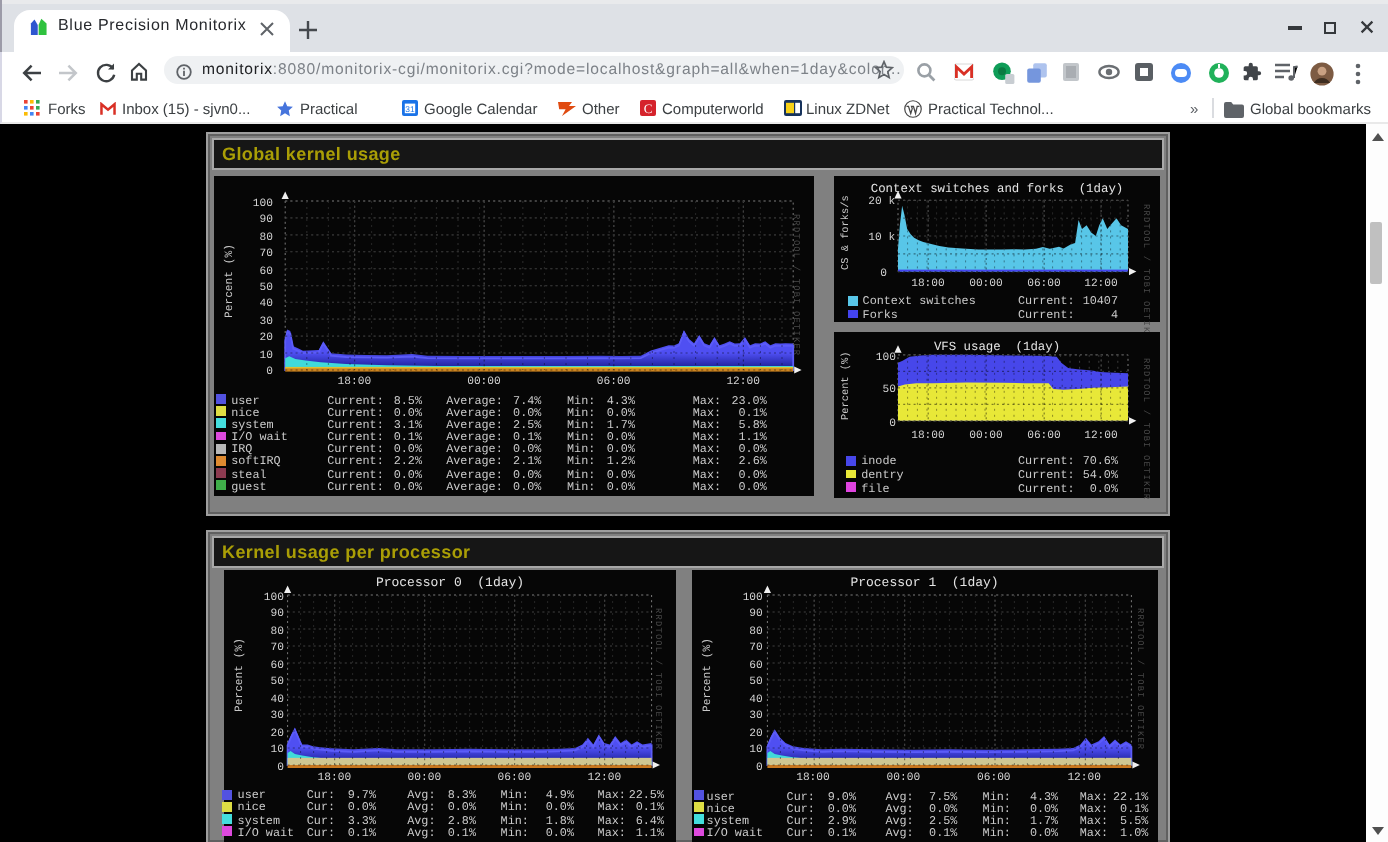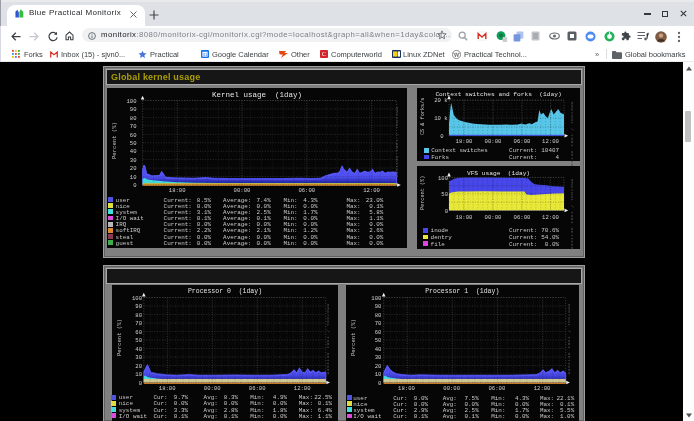--- a/index.html
+++ b/index.html
@@ -24,21 +24,21 @@
 .ll{position:absolute;font-size:5.9px;color:#cbcbcb;white-space:pre;font-family:"Liberation Mono",monospace}
 </style></head>
 <body>
 <div id="tabbar">
 <div class="abs" style="left:0;top:0;width:694px;height:2px;background:#e9eaec"></div>
 <div id="tab"></div>
 <svg class="abs" style="left:13.5px;top:8.5px" width="9" height="9" viewBox="0 0 10 10">
       <path d="M0.5 9.5 L0.5 3.1 L2.5 0.9 L4.3 3.9 L4.3 9.5 Z" fill="#2e56cf"></path>
       <path d="M4.8 9.5 L4.8 3.7 L6.3 0.4 L9.2 3.0 L9.2 9.5 Z" fill="#2fc23f"></path>
     </svg>
-<div id="tabtitle">Blue Practical Monitorix</div>
+<div id="tabtitle">Blue Precision Monitorix</div>
 <svg class="abs" style="left:128px;top:10px" width="9" height="9" viewBox="0 0 9 9">
       <path d="M1.5 1.5 L7.5 7.5 M7.5 1.5 L1.5 7.5" stroke="#5f6368" stroke-width="1"></path>
     </svg>
 <svg class="abs" style="left:148px;top:10px" width="10" height="10" viewBox="0 0 10 10">
       <path d="M5 0.5 L5 9.5 M0.5 5 L9.5 5" stroke="#45494e" stroke-width="1.2"></path>
     </svg>
 <div class="abs" style="left:643px;top:13px;width:7px;height:1.5px;background:#35383c"></div>
 <div class="abs" style="left:661px;top:10.5px;width:6px;height:6px;border:1.3px solid #35383c"></div>
 <svg class="abs" style="left:679px;top:10px" width="7" height="7" viewBox="0 0 7 7">
       <path d="M0.8 0.8 L6.2 6.2 M6.2 0.8 L0.8 6.2" stroke="#35383c" stroke-width="1.1"></path>
@@ -217,21 +217,20 @@
     <svg width="10" height="8" viewBox="0 0 10 8">
       <path d="M0 1 Q0 0 1 0 L3.6 0 L4.6 1.2 L9 1.2 Q10 1.2 10 2.2 L10 7 Q10 8 9 8 L1 8 Q0 8 0 7 Z" fill="#5f6368"></path>
     </svg>
   </div>
 <div class="bktxt" style="left:625px">Global bookmarks</div>
 <div id="content">
 <div class="sec" style="left:103px;top:4px;width:482px;height:192px"></div>
     <div class="abs" style="left:106px;top:7px;width:476px;height:16px;background:#161616;border:1px solid #a8a8a8"></div>
     <div class="abs" style="left:111px;top:9.5px;font-size:9px;letter-spacing:0.2px;font-weight:bold;color:#aa9e06">Global kernel usage</div>
     <div class="graph" style="left:107px;top:26px;width:300px;height:160px"></div>
-    <div class="gt" style="left:107px;top:29.0px;width:300px;text-align:center;font-size:7.5px">Kernel usage  (1day)</div>
     <svg class="abs" style="left:107px;top:26.0px" width="300" height="160" viewBox="0 0 300 160">
       <line x1="35.599999999999994" y1="12.5" x2="289.6" y2="12.5" stroke="#565656" stroke-width="0.6" stroke-dasharray="1,1.6"></line>
       <line x1="35.599999999999994" y1="20.9" x2="289.6" y2="20.9" stroke="#565656" stroke-width="0.6" stroke-dasharray="1,1.6"></line>
       <line x1="35.599999999999994" y1="29.4" x2="289.6" y2="29.4" stroke="#565656" stroke-width="0.6" stroke-dasharray="1,1.6"></line>
       <line x1="35.599999999999994" y1="37.8" x2="289.6" y2="37.8" stroke="#565656" stroke-width="0.6" stroke-dasharray="1,1.6"></line>
       <line x1="35.599999999999994" y1="46.3" x2="289.6" y2="46.3" stroke="#565656" stroke-width="0.6" stroke-dasharray="1,1.6"></line>
       <line x1="35.599999999999994" y1="54.8" x2="289.6" y2="54.8" stroke="#565656" stroke-width="0.6" stroke-dasharray="1,1.6"></line>
       <line x1="35.599999999999994" y1="63.2" x2="289.6" y2="63.2" stroke="#565656" stroke-width="0.6" stroke-dasharray="1,1.6"></line>
       <line x1="35.599999999999994" y1="71.6" x2="289.6" y2="71.6" stroke="#565656" stroke-width="0.6" stroke-dasharray="1,1.6"></line>
       <line x1="35.599999999999994" y1="80.1" x2="289.6" y2="80.1" stroke="#565656" stroke-width="0.6" stroke-dasharray="1,1.6"></line>
@@ -593,20 +592,21 @@
     <div class="sq" style="left:422.6px;top:172.6px;background:#e8e838"></div>
     <div class="ll" style="left:430.6px;top:172.0px">dentry</div>
     <div class="ll" style="left:509px;top:172.0px">Current:</div>
     <div class="lv" style="left:534px;top:172.0px;width:25px">54.0%</div>
     <div class="sq" style="left:422.6px;top:179.2px;background:#e044e0"></div>
     <div class="ll" style="left:430.6px;top:178.6px">file</div>
     <div class="ll" style="left:509px;top:178.6px">Current:</div>
     <div class="lv" style="left:534px;top:178.6px;width:25px">0.0%</div>
     <div class="sec" style="left:103px;top:203px;width:482px;height:157px"></div>
     <div class="abs" style="left:106px;top:206px;width:476px;height:16px;background:#161616;border:1px solid #a8a8a8"></div>
+    <div class="abs" style="left:111px;top:208.5px;font-size:9px;letter-spacing:0.2px;font-weight:bold;color:#aa9e06">Kernel usage per processor</div>
     <div class="abs" style="left:683px;top:0;width:11px;height:359px;background:#fdfdfd"></div>
     <svg class="abs" style="left:685.5px;top:4px" width="6" height="5" viewBox="0 0 6 5">
       <path d="M3 0.5 L6 4.5 L0 4.5 Z" fill="#505050"></path>
     </svg>
     <div class="abs" style="left:684.5px;top:49px;width:6px;height:31px;background:#c0c0c0;border-radius:1px"></div>
     <svg class="abs" style="left:685.5px;top:351px" width="6" height="5" viewBox="0 0 6 5">
       <path d="M3 4.5 L6 0.5 L0 0.5 Z" fill="#505050"></path>
     </svg>
     <div class="graph" style="left:112px;top:223px;width:226px;height:136px"></div>
     <div class="gt" style="left:112px;top:225.6px;width:226px;text-align:center;font-size:6.5px">Processor 0  (1day)</div>

